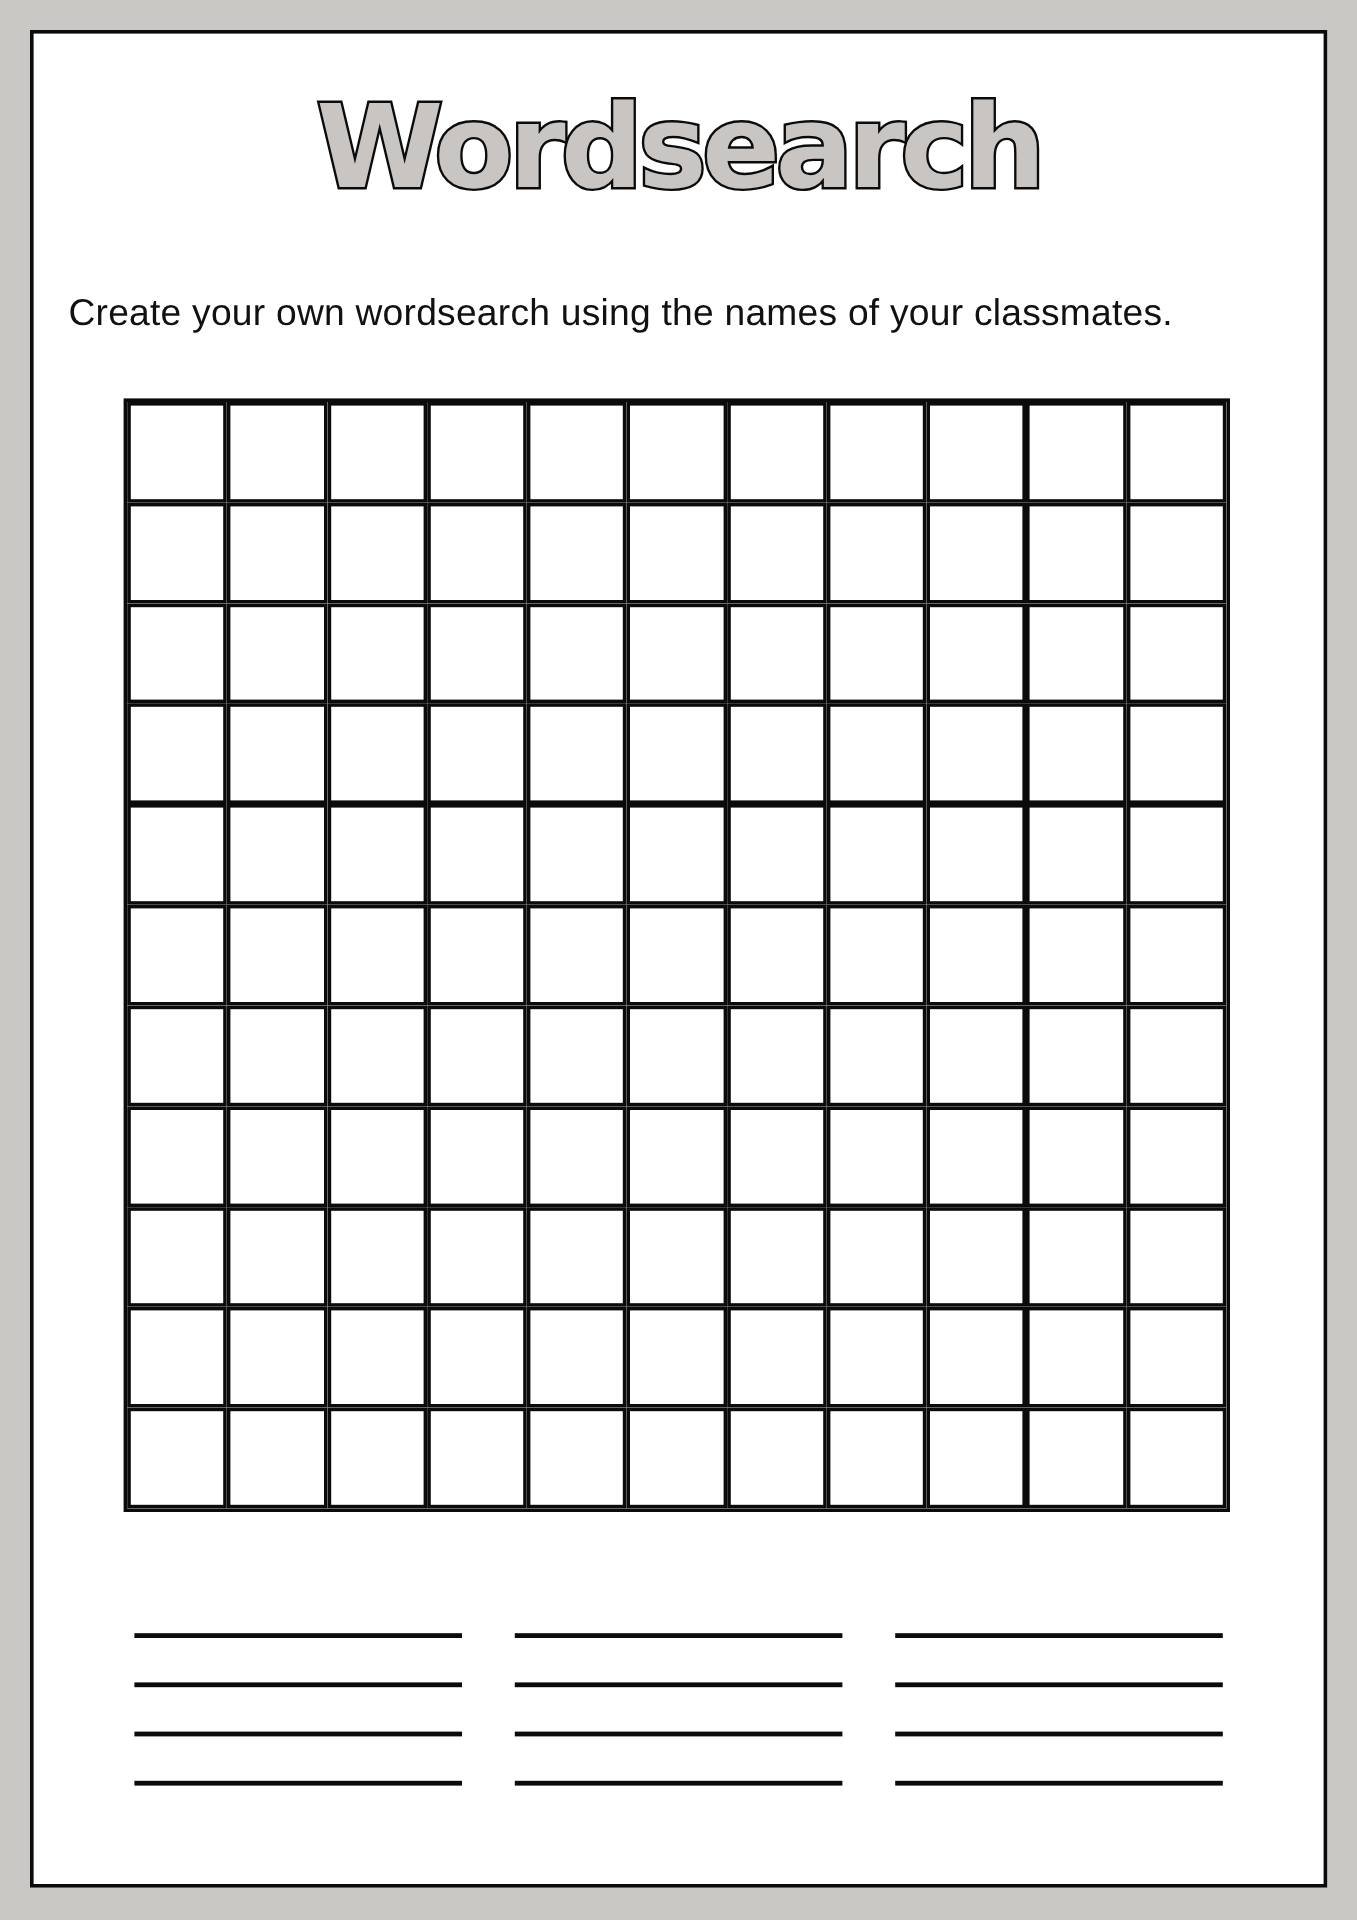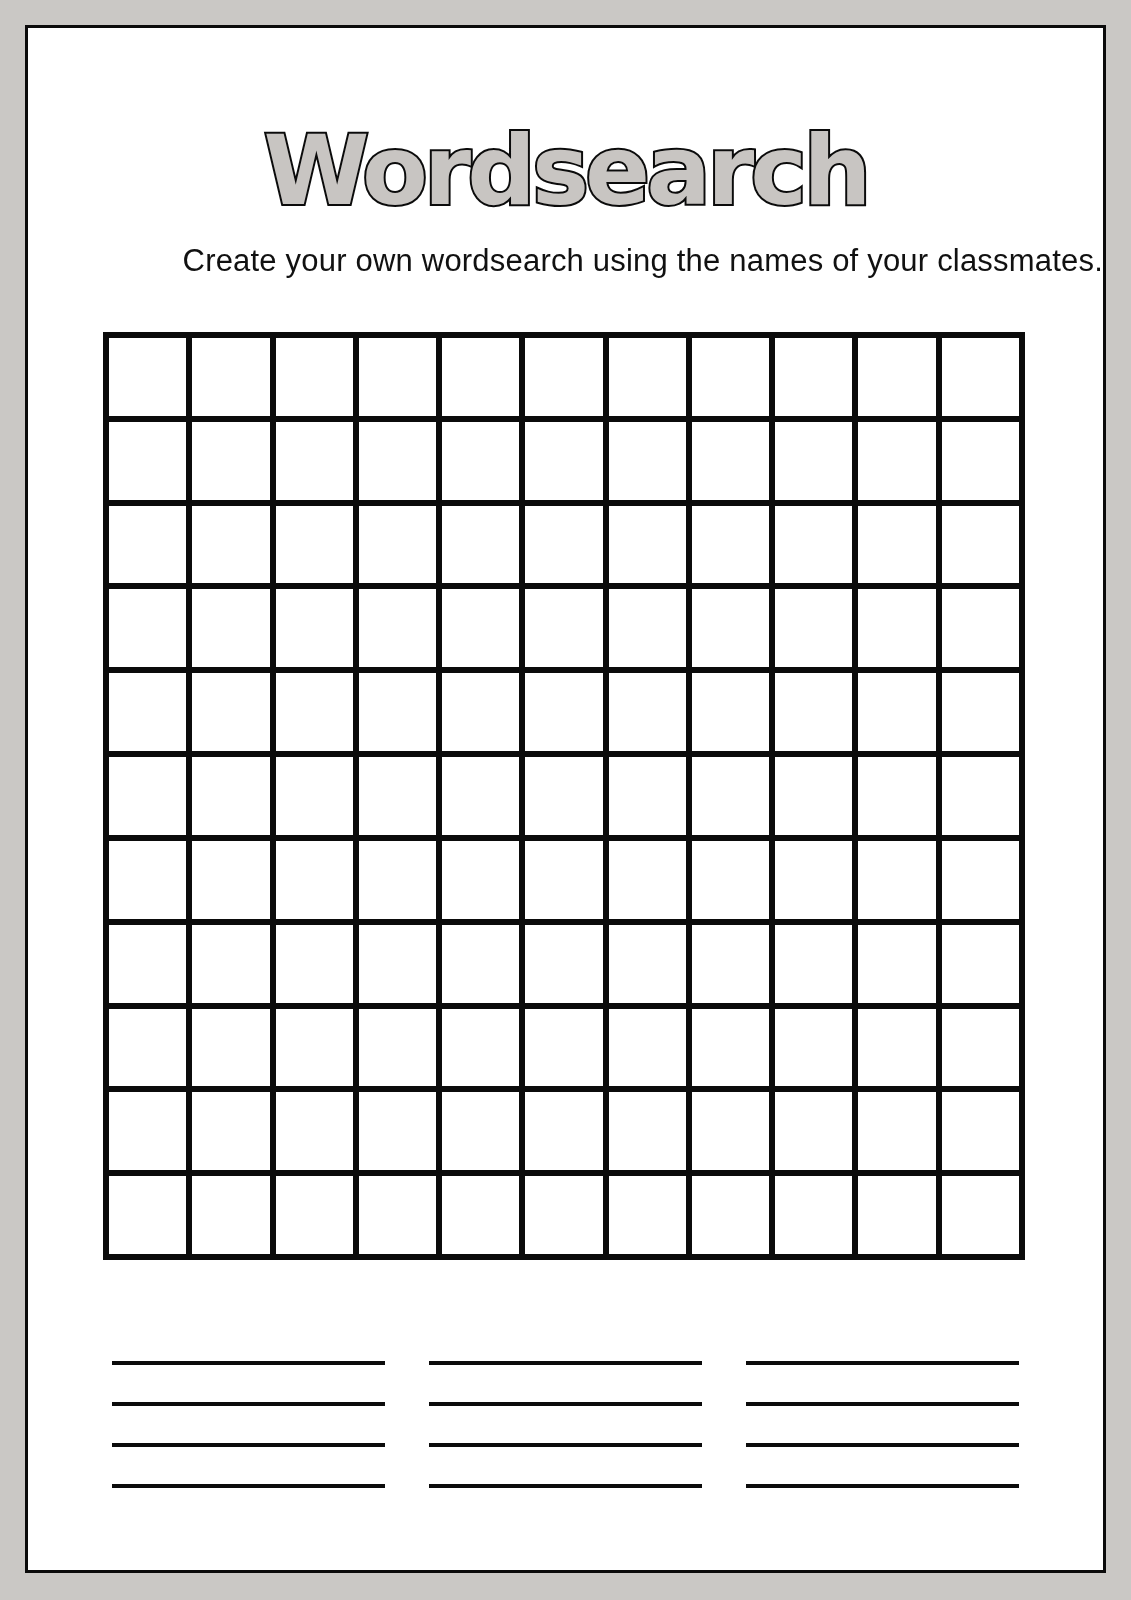--- a/index.html
+++ b/index.html
@@ -33,34 +33,34 @@
     width: 100%;
     text-align: center;
     font-family: "DejaVu Sans", sans-serif;
     font-weight: bold;
     font-size: 96px;
     line-height: 1.2;
     letter-spacing: -4px;
     color: #c8c5c2;
     -webkit-text-stroke: 4px #0b0b0b;
     paint-order: stroke fill;
-    margin-top: 48px;
   }
 
   .instruction {
     position: absolute;
     top: 215px;
     left: 0;
     width: 100%;
-    text-align: right;
+    text-align: left;
     font-family: "Liberation Sans", sans-serif;
     font-weight: 400;
     font-size: 31px;
     letter-spacing: 0.2px;
     color: #111111;
+    padding-left: 29px;
   }
 
   .grid {
     position: absolute;
     left: 75px;
     top: 304px;
     width: 922px;
     height: 928px;
     border: 3px solid #0b0b0b;
     display: grid;

